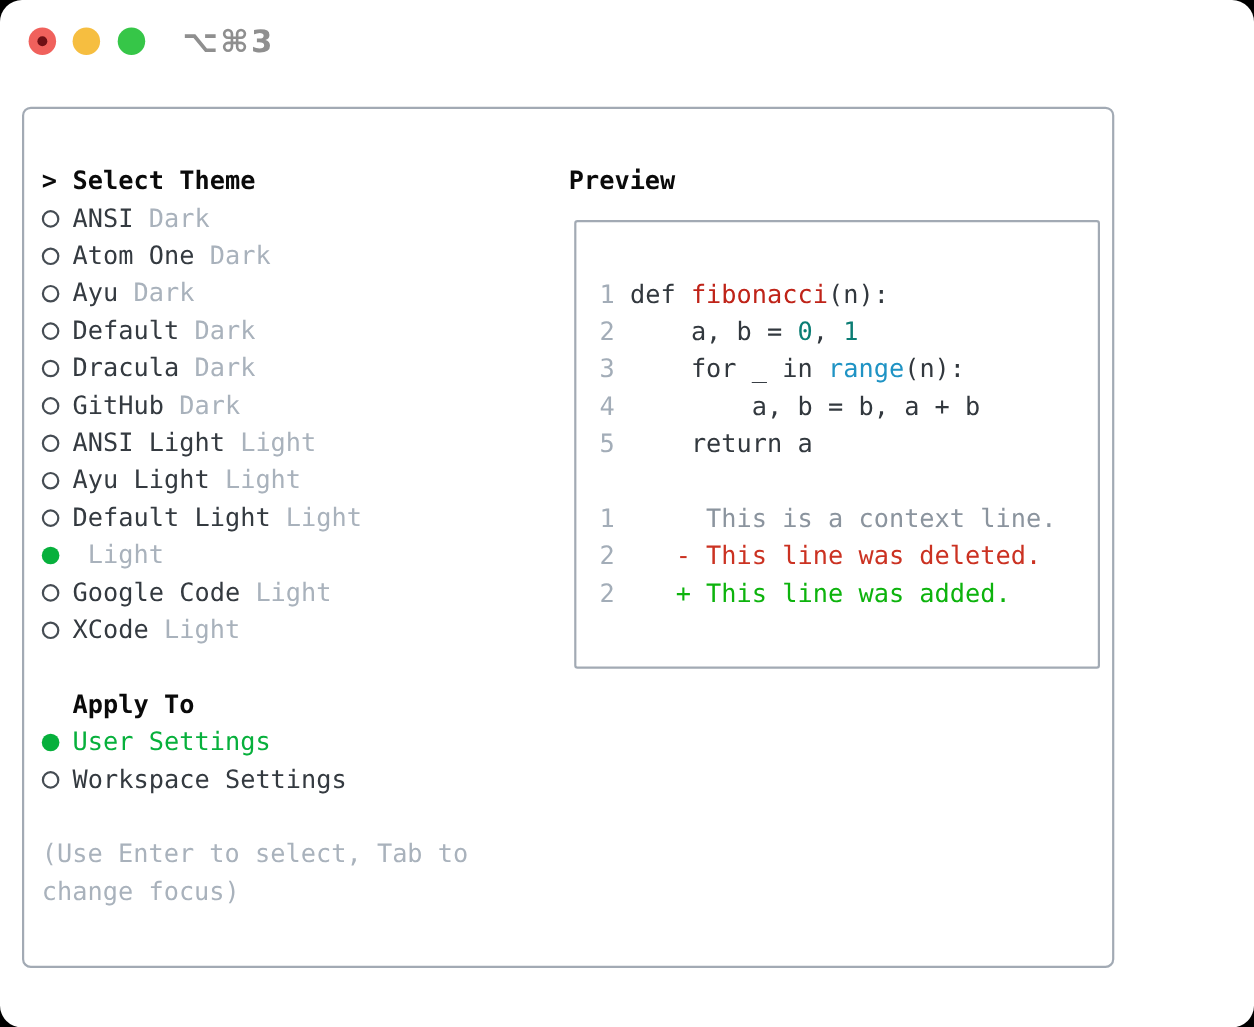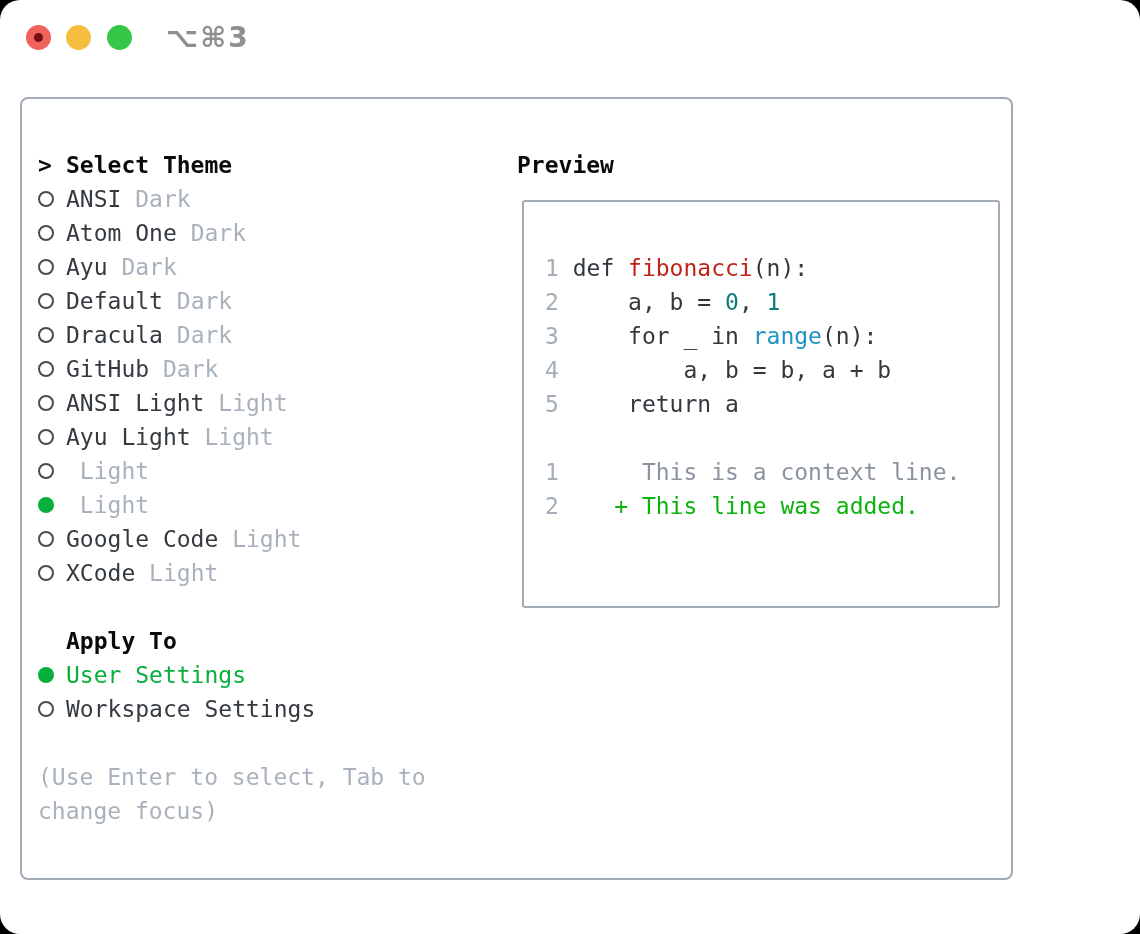--- a/index.html
+++ b/index.html
@@ -63,21 +63,21 @@
 
     <div id="theme-list">
         <div class="row theme-row"><span class="marker"><span class="ring"></span></span><span class="tname">ANSI</span><span class="tvariant">Dark</span></div>
         <div class="row theme-row"><span class="marker"><span class="ring"></span></span><span class="tname">Atom One</span><span class="tvariant">Dark</span></div>
         <div class="row theme-row"><span class="marker"><span class="ring"></span></span><span class="tname">Ayu</span><span class="tvariant">Dark</span></div>
         <div class="row theme-row"><span class="marker"><span class="ring"></span></span><span class="tname">Default</span><span class="tvariant">Dark</span></div>
         <div class="row theme-row"><span class="marker"><span class="ring"></span></span><span class="tname">Dracula</span><span class="tvariant">Dark</span></div>
         <div class="row theme-row"><span class="marker"><span class="ring"></span></span><span class="tname">GitHub</span><span class="tvariant">Dark</span></div>
         <div class="row theme-row"><span class="marker"><span class="ring"></span></span><span class="tname">ANSI Light</span><span class="tvariant">Light</span></div>
         <div class="row theme-row"><span class="marker"><span class="ring"></span></span><span class="tname">Ayu Light</span><span class="tvariant">Light</span></div>
-        <div class="row theme-row"><span class="marker"><span class="ring"></span></span><span class="tvariant">Light</span></div>
+        <div class="row theme-row"><span class="marker"><span class="ring"></span></span><span class="tname">Default Light</span><span class="tvariant">Light</span></div>
         <div class="row theme-row selected"><span class="marker"><span class="dot-sel"></span></span><span class="tvariant">Light</span></div>
         <div class="row theme-row"><span class="marker"><span class="ring"></span></span><span class="tname">Google Code</span><span class="tvariant">Light</span></div>
         <div class="row theme-row"><span class="marker"><span class="ring"></span></span><span class="tname">XCode</span><span class="tvariant">Light</span></div>
       </div>
 
     <div class="spacer"></div>
 
     <div class="row">
       <span class="marker"></span>
       <span class="hdr">Apply To</span>
@@ -98,17 +98,18 @@
 
   <div class="preview-box">
     <div id="code-lines">
         <div class="cline"><span class="ln">1</span><span class="ctoks"><span style="color: rgb(50, 56, 62);">def </span><span style="color: rgb(191, 35, 24);">fibonacci</span><span style="color: rgb(50, 56, 62);">(n):</span></span></div>
         <div class="cline"><span class="ln">2</span><span class="ctoks"><span style="color: rgb(50, 56, 62);">    a, b = </span><span style="color: rgb(11, 125, 116);">0</span><span style="color: rgb(50, 56, 62);">, </span><span style="color: rgb(11, 125, 116);">1</span></span></div>
         <div class="cline"><span class="ln">3</span><span class="ctoks"><span style="color: rgb(50, 56, 62);">    for _ in </span><span style="color: rgb(31, 147, 196);">range</span><span style="color: rgb(50, 56, 62);">(n):</span></span></div>
         <div class="cline"><span class="ln">4</span><span class="ctoks"><span style="color: rgb(50, 56, 62); text-align: center;">        a, b = b, a + b</span></span></div>
         <div class="cline"><span class="ln">5</span><span class="ctoks"><span style="color: rgb(50, 56, 62);">    return a</span></span></div>
         <div class="cline"><span class="ln"></span><span class="ctoks"></span></div>
         <div class="cline"><span class="ln">1</span><span class="ctoks"><span style="color: rgb(139, 148, 158);">     This is a context line.</span></span></div>
+        <div class="cline"><span class="ln">2</span><span class="ctoks"><span style="color: rgb(203, 50, 34);">   - This line was deleted.</span></span></div>
         <div class="cline"><span class="ln">2</span><span class="ctoks"><span style="color: rgb(13, 179, 13);">   + This line was added.</span></span></div>
       </div>
   </div>
 
 </div>
 
 </body></html>

